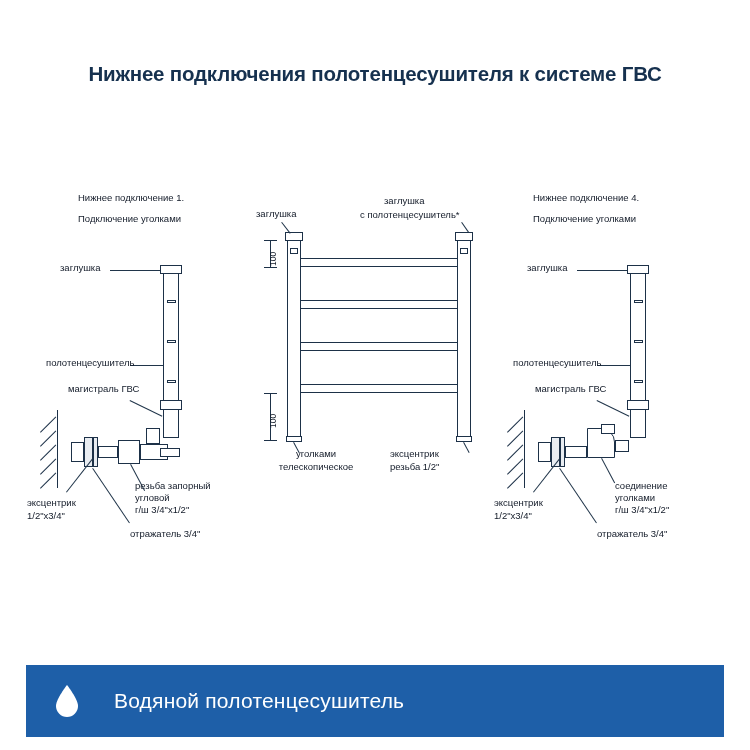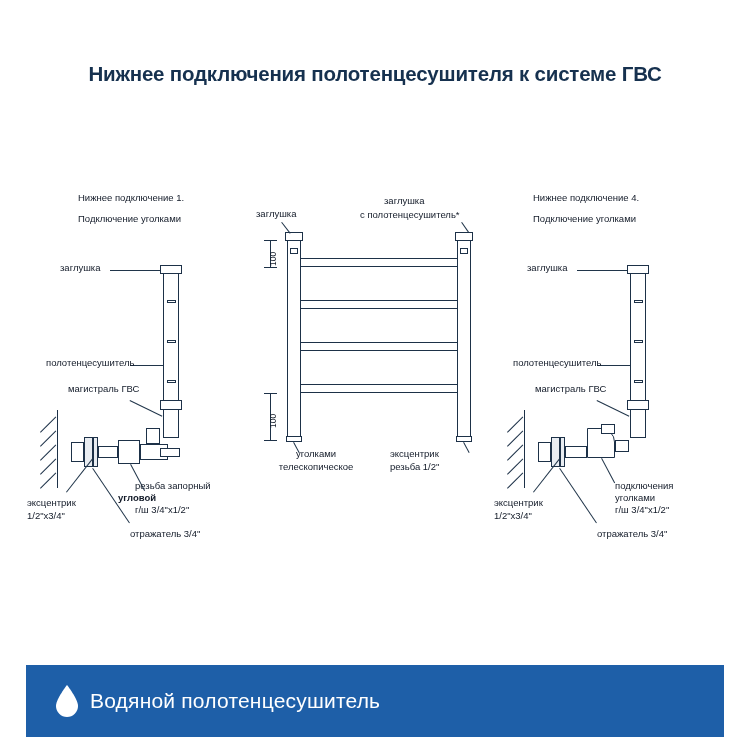--- a/index.html
+++ b/index.html
@@ -127,21 +127,21 @@
     color: #16314f;
     font-weight: bold;
     font-family: "Liberation Serif", serif;
   }
   .brand-right {
     flex: 1;
     background: #1e5fa8;
     display: flex;
     align-items: center;
     padding-left: 26px;
-    gap: 9px;
+    gap: 33px;
   }
   .drop-icon { width: 28px; height: 36px; position: relative; }
   .brand-right-text {
     color: #ffffff;
     font-size: 21px;
     letter-spacing: 0.2px;
   }
 </style>
 </head>
 <body>
@@ -182,21 +182,21 @@
   <div class="leader" style="left:66px;top:492px;width:44px;transform:rotate(-52deg);"></div>
   <div class="leader" style="left:131px;top:464px;width:30px;transform:rotate(62deg);"></div>
   <div class="leader" style="left:93px;top:468px;width:66px;transform:rotate(56deg);"></div>
 
   <div class="lbl" style="left:60px;top:262px;">заглушка</div>
   <div class="lbl" style="left:46px;top:357px;">полотенцесушитель</div>
   <div class="lbl" style="left:68px;top:383px;">магистраль ГВС</div>
   <div class="lbl" style="left:27px;top:497px;">эксцентрик</div>
   <div class="lbl" style="left:27px;top:510px;">1/2"х3/4"</div>
   <div class="lbl" style="left:135px;top:480px;">резьба запорный</div>
-  <div class="lbl" style="left:118px;top:492px;font-weight:bold;">угловой</div>
+  <div class="lbl" style="left:135px;top:492px;">угловой</div>
   <div class="lbl" style="left:135px;top:504px;">г/ш 3/4"х1/2"</div>
   <div class="lbl" style="left:130px;top:528px;">отражатель 3/4"</div>
 </div>
 
 <div class="panel" style="left:250px;top:0;width:250px;height:640px;">
 
   <div class="cap" style="left:35px;top:232px;width:18px;height:9px;"></div>
   <div class="cap" style="left:205px;top:232px;width:18px;height:9px;"></div>
 
   <div class="rail-vert" style="left:37px;top:240px;width:14px;height:200px;"></div>
@@ -268,21 +268,21 @@
   <div class="leader" style="left:122px;top:400px;width:36px;transform:rotate(26deg);"></div>
   <div class="leader" style="left:58px;top:492px;width:44px;transform:rotate(-52deg);"></div>
   <div class="leader" style="left:127px;top:458px;width:28px;transform:rotate(62deg);"></div>
   <div class="leader" style="left:85px;top:468px;width:66px;transform:rotate(56deg);"></div>
 
   <div class="lbl" style="left:52px;top:262px;">заглушка</div>
   <div class="lbl" style="left:38px;top:357px;">полотенцесушитель</div>
   <div class="lbl" style="left:60px;top:383px;">магистраль ГВС</div>
   <div class="lbl" style="left:19px;top:497px;">эксцентрик</div>
   <div class="lbl" style="left:19px;top:510px;">1/2"х3/4"</div>
-  <div class="lbl" style="left:140px;top:480px;">подключения</div>
+  <div class="lbl" style="left:140px;top:480px;">соединение</div>
   <div class="lbl" style="left:140px;top:492px;">уголками</div>
   <div class="lbl" style="left:140px;top:504px;">г/ш 3/4"х1/2"</div>
   <div class="lbl" style="left:122px;top:528px;">отражатель 3/4"</div>
 </div>
 
 <div class="brandbar">
   <div class="brand-right">
     <span class="drop-icon">
       <svg width="28" height="36" viewBox="0 0 28 36" aria-hidden="true">
         <path d="M14 2 C14 2 3 16 3 23 a11 11 0 0 0 22 0 C25 16 14 2 14 2 Z" fill="#ffffff"></path>

